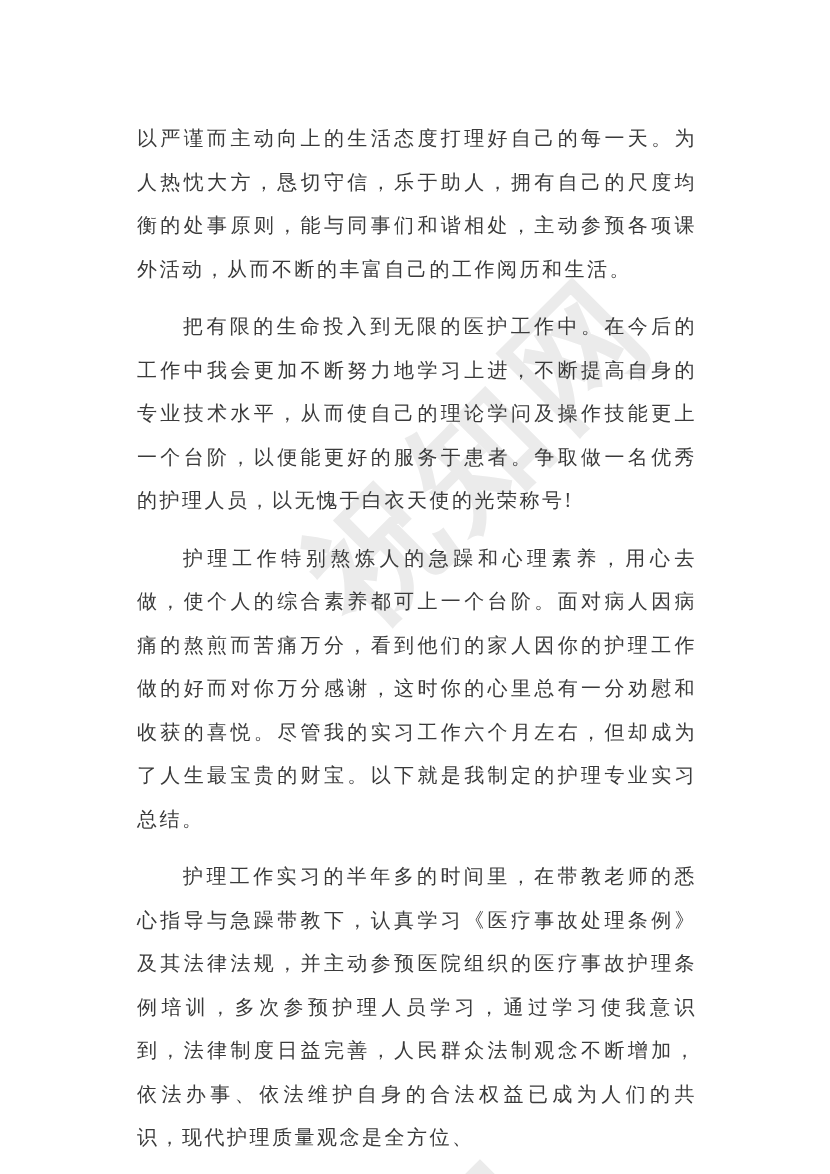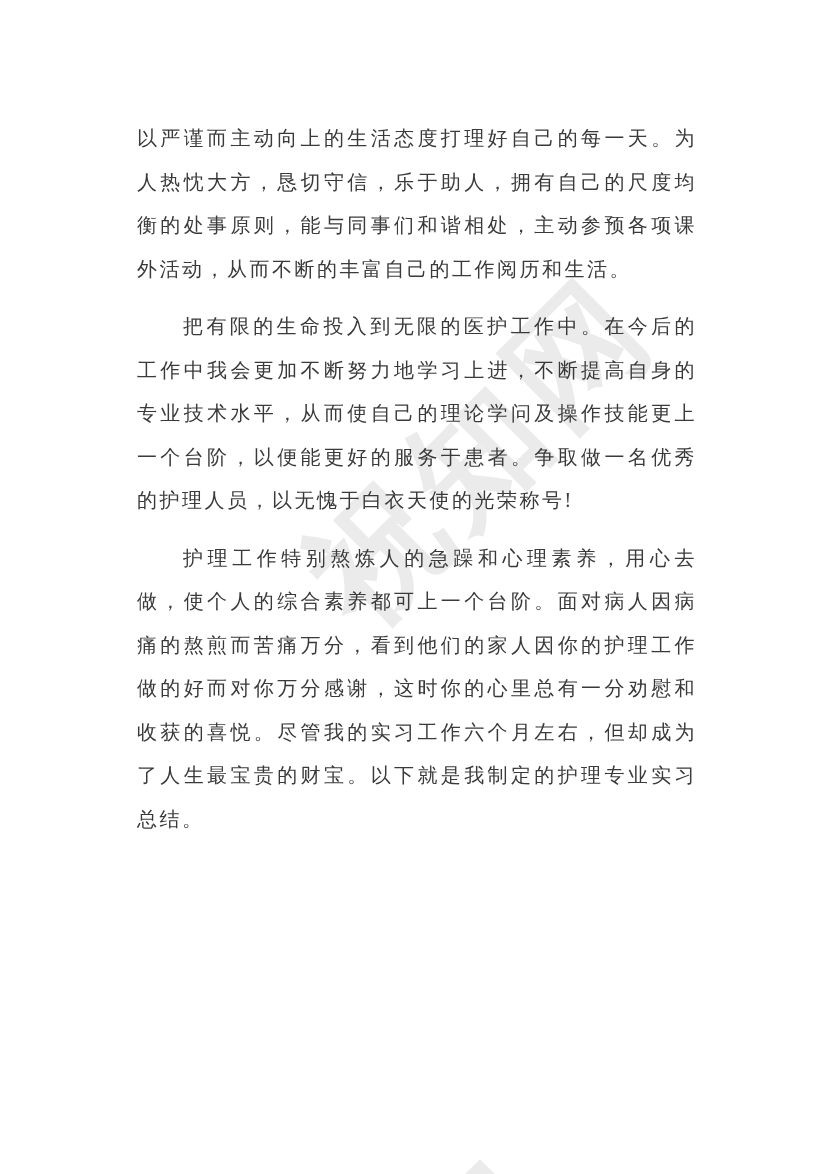--- a/index.html
+++ b/index.html
@@ -59,15 +59,16 @@
 <div class="page">
 
   <div class="watermark wm-middle">祝知网</div>
 
   <div class="watermark wm-bottom">祝知网</div>
 
   <div class="content">
     <p class="para">以严谨而主动向上的生活态度打理好自己的每一天。为人热忱大方，恳切守信，乐于助人，拥有自己的尺度均衡的处事原则，能与同事们和谐相处，主动参预各项课外活动，从而不断的丰富自己的工作阅历和生活。</p>
     <p class="para indent">把有限的生命投入到无限的医护工作中。在今后的工作中我会更加不断努力地学习上进，不断提高自身的专业技术水平，从而使自己的理论学问及操作技能更上一个台阶，以便能更好的服务于患者。争取做一名优秀的护理人员，以无愧于白衣天使的光荣称号!</p>
     <p class="para indent">护理工作特别熬炼人的急躁和心理素养，用心去做，使个人的综合素养都可上一个台阶。面对病人因病痛的熬煎而苦痛万分，看到他们的家人因你的护理工作做的好而对你万分感谢，这时你的心里总有一分劝慰和收获的喜悦。尽管我的实习工作六个月左右，但却成为了人生最宝贵的财宝。以下就是我制定的护理专业实习总结。</p>
+    <p class="para indent">护理工作实习的半年多的时间里，在带教老师的悉心指导与急躁带教下，认真学习《医疗事故处理条例》及其法律法规，并主动参预医院组织的医疗事故护理条例培训，多次参预护理人员学习，通过学习使我意识到，法律制度日益完善，人民群众法制观念不断增加，依法办事、依法维护自身的合法权益已成为人们的共识，现代护理质量观念是全方位、</p>
   </div>
 
 </div>
 
 </body></html>

